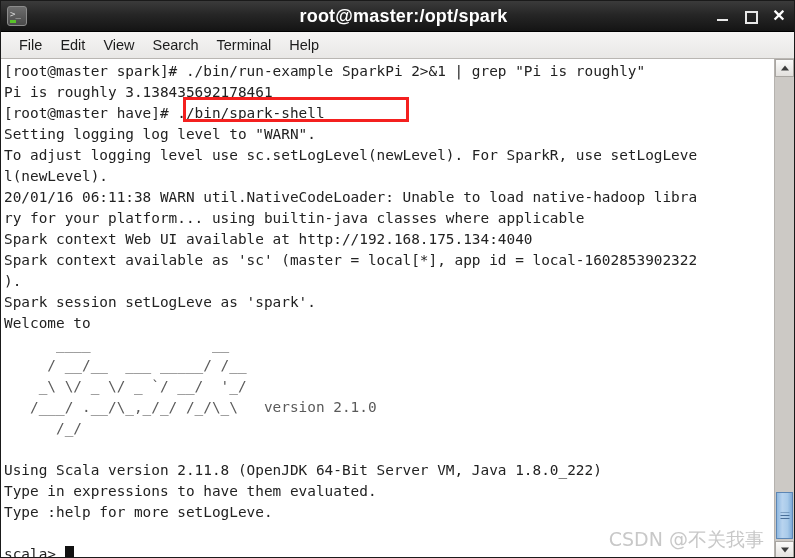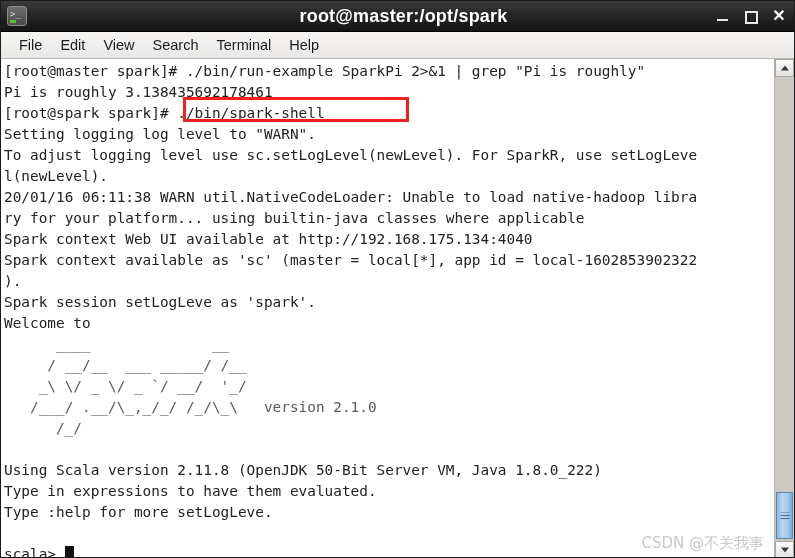--- a/index.html
+++ b/index.html
@@ -175,21 +175,21 @@
     border: 3px solid #f4201f;
     box-sizing: border-box;
     pointer-events: none;
   }
 
   
   #watermark {
     position: absolute;
     right: 10px;
     bottom: 6px;
-    font-size: 15px;
+    font-size: 19px;
     color: #c8c8c8;
     font-family: "DejaVu Sans", sans-serif;
     white-space: nowrap;
     pointer-events: none;
   }
 
   
   #scrollbar {
     width: 20px;
     flex: 0 0 20px;
@@ -271,38 +271,38 @@
     <div class="menu-item">Search</div>
     <div class="menu-item">Terminal</div>
     <div class="menu-item">Help</div>
   </div>
 
   <div id="term-wrap">
 
     <div id="terminal">
       <pre id="term-text"><span>[root@master spark]# ./bin/run-example SparkPi 2&gt;&amp;1 | grep "Pi is roughly"</span>
 <span>Pi is roughly 3.138435692178461</span>
-<span>[root@spark spark]# ./bin/spark-shell</span>
+<span>[root@master have]# ./bin/spark-shell</span>
 <span>Setting logging log level to "WARN".</span>
 <span>To adjust logging level use sc.setLogLevel(newLevel). For SparkR, use setLogLeve</span>
 <span>l(newLevel).</span>
 <span>20/01/16 06:11:38 WARN util.NativeCodeLoader: Unable to load native-hadoop libra</span>
 <span>ry for your platform... using builtin-java classes where applicable</span>
 <span>Spark context Web UI available at http://192.168.175.134:4040</span>
 <span>Spark context available as 'sc' (master = local[*], app id = local-1602853902322</span>
 <span>).</span>
 <span>Spark session setLogLeve as 'spark'.</span>
 <span>Welcome to</span>
 <span class="logo-line">      ____              __</span>
 <span class="logo-line">     / __/__  ___ _____/ /__</span>
 <span class="logo-line">    _\ \/ _ \/ _ `/ __/  '_/</span>
 <span class="logo-line">   /___/ .__/\_,_/_/ /_/\_\   version 2.1.0</span>
 <span class="logo-line">      /_/</span>
 <span></span>
-<span>Using Scala version 2.11.8 (OpenJDK 50-Bit Server VM, Java 1.8.0_222)</span>
+<span>Using Scala version 2.11.8 (OpenJDK 64-Bit Server VM, Java 1.8.0_222)</span>
 <span>Type in expressions to have them evaluated.</span>
 <span>Type :help for more setLogLeve.</span>
 <span></span>
 <span>scala&gt; </span><span id="cursor"></span>
 </pre>
 
       <div id="annotation-box"></div>
 
       <div id="watermark">CSDN @不关我事</div>
     </div>

